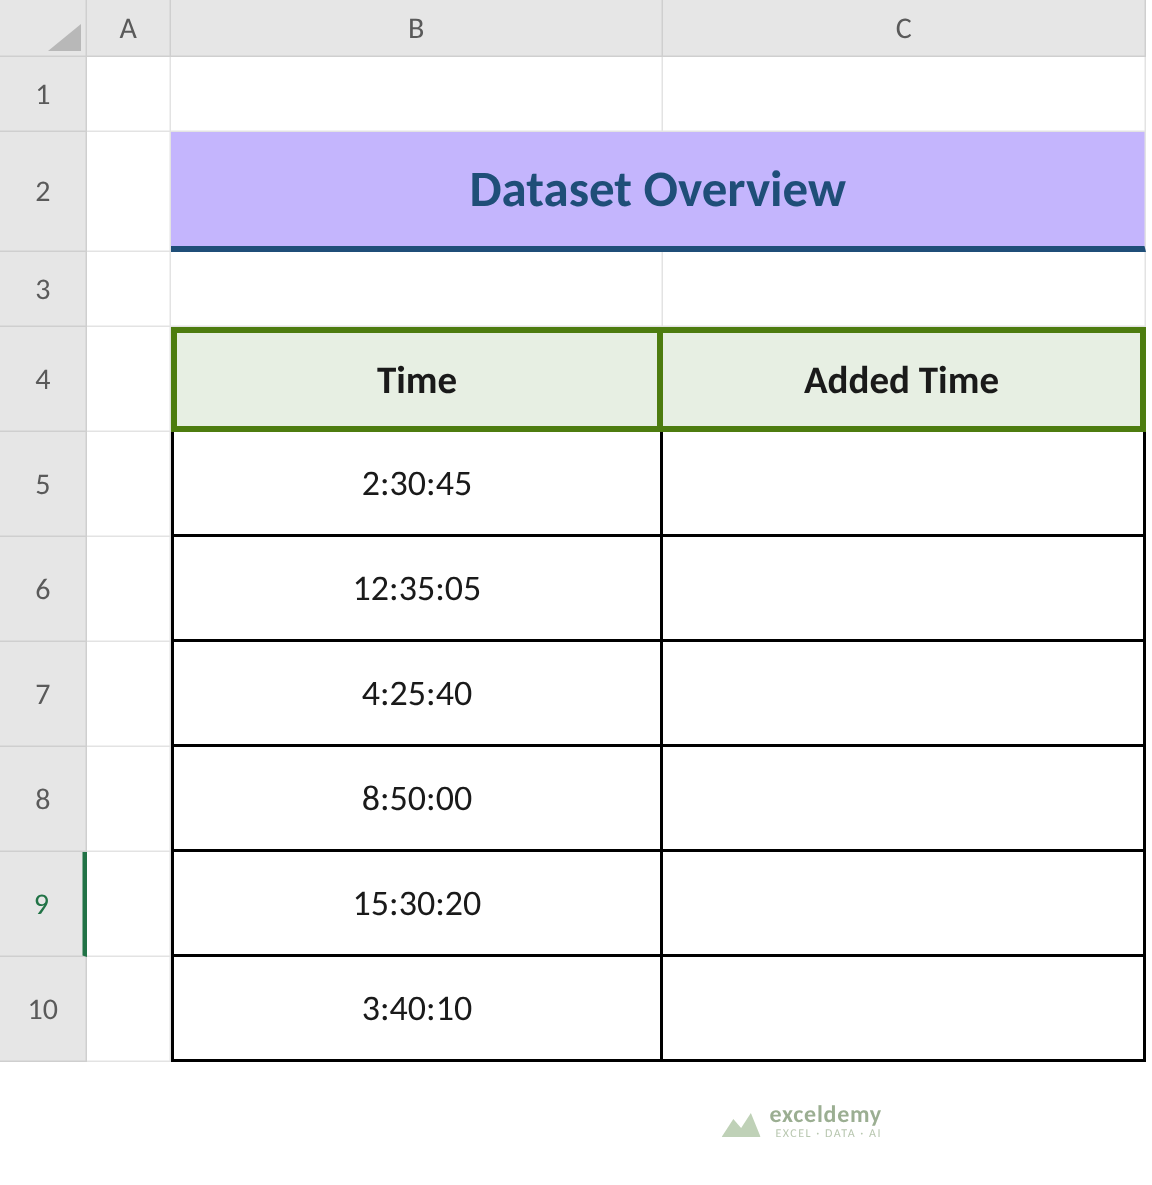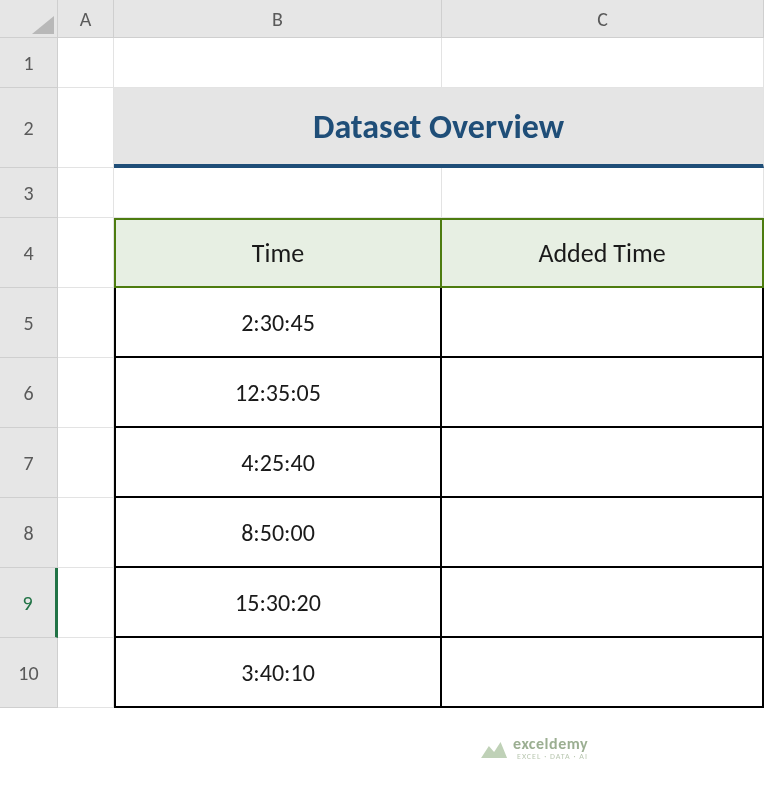--- a/index.html
+++ b/index.html
@@ -63,34 +63,34 @@
     display: flex;
     align-items: center;
     justify-content: center;
     font-size: 24px;
     color: #1a1a1a;
     background: #ffffff;
     position: relative;
   }
   .title-cell {
     grid-column: 3 / 5;
-    background: #e5e5e5;
+    background: #c4b5fd;
     color: #1f4e78;
     font-weight: 700;
     font-size: 34px;
     border-bottom: 4px solid #1f4e78;
     display: flex;
     align-items: center;
     justify-content: center;
   }
   .thead {
     background: #e7efe3;
-    font-weight: 400;
+    font-weight: 700;
     font-size: 26px;
-    border: 2px solid #4d7c0f;
+    border: 4px solid #4d7c0f;
   }
   .thead + .thead { border-left: none; }
   .tcell {
     border: 2px solid #000;
     border-top: none;
     font-size: 24px;
   }
   .tcell.colC { border-left: none; }
   .watermark {
     position: absolute;

